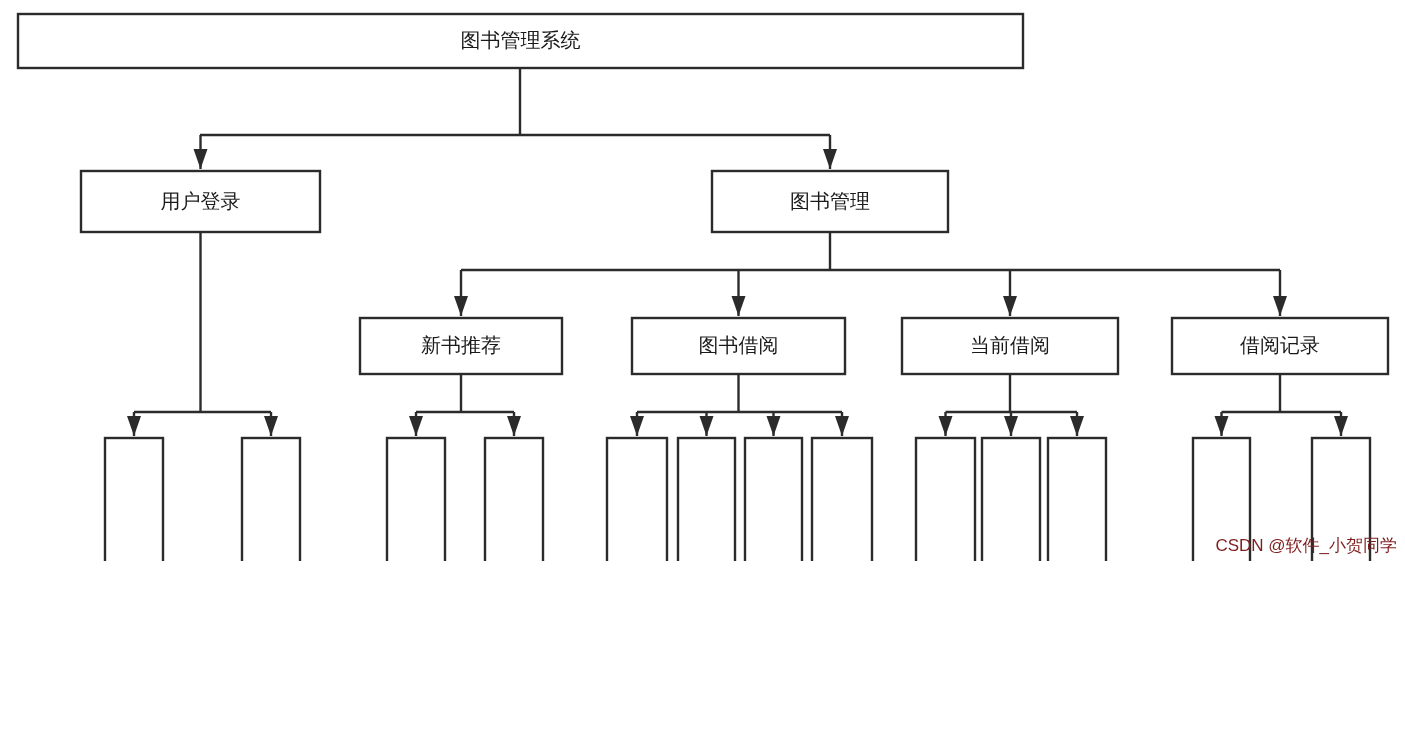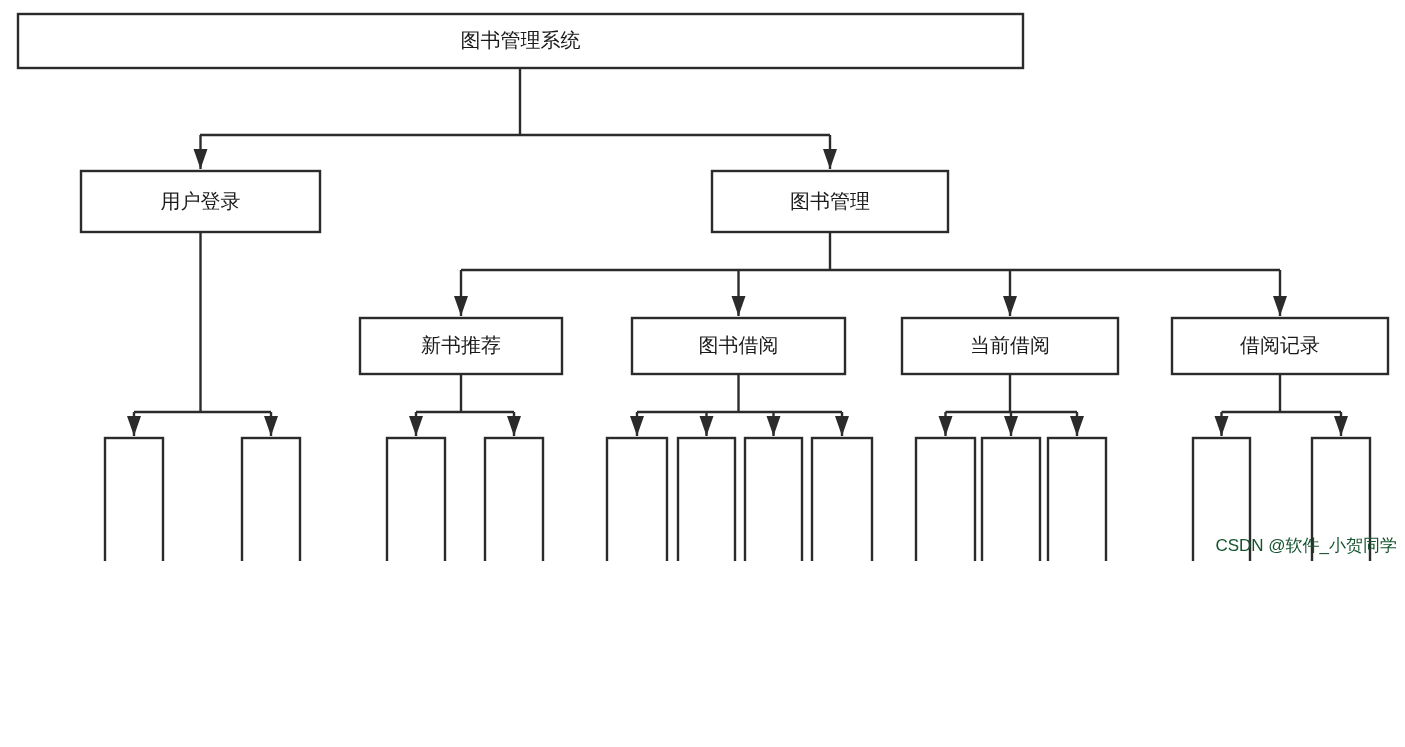--- a/index.html
+++ b/index.html
@@ -62,21 +62,21 @@
     white-space: nowrap;
     pointer-events: none;
     user-select: none;
   }
   .watermark {
     position: absolute;
     right: 8px;
     bottom: 4px;
     font-family: "Liberation Sans", "DejaVu Sans", sans-serif;
     font-size: 17px;
-    color: #14532d;
+    color: #7f1d1d;
     white-space: nowrap;
     user-select: none;
   }
 </style>
 </head>
 <body>
 
 <div id="stage">
 
   <svg id="diagram-svg" viewBox="0 0 1405 747">

